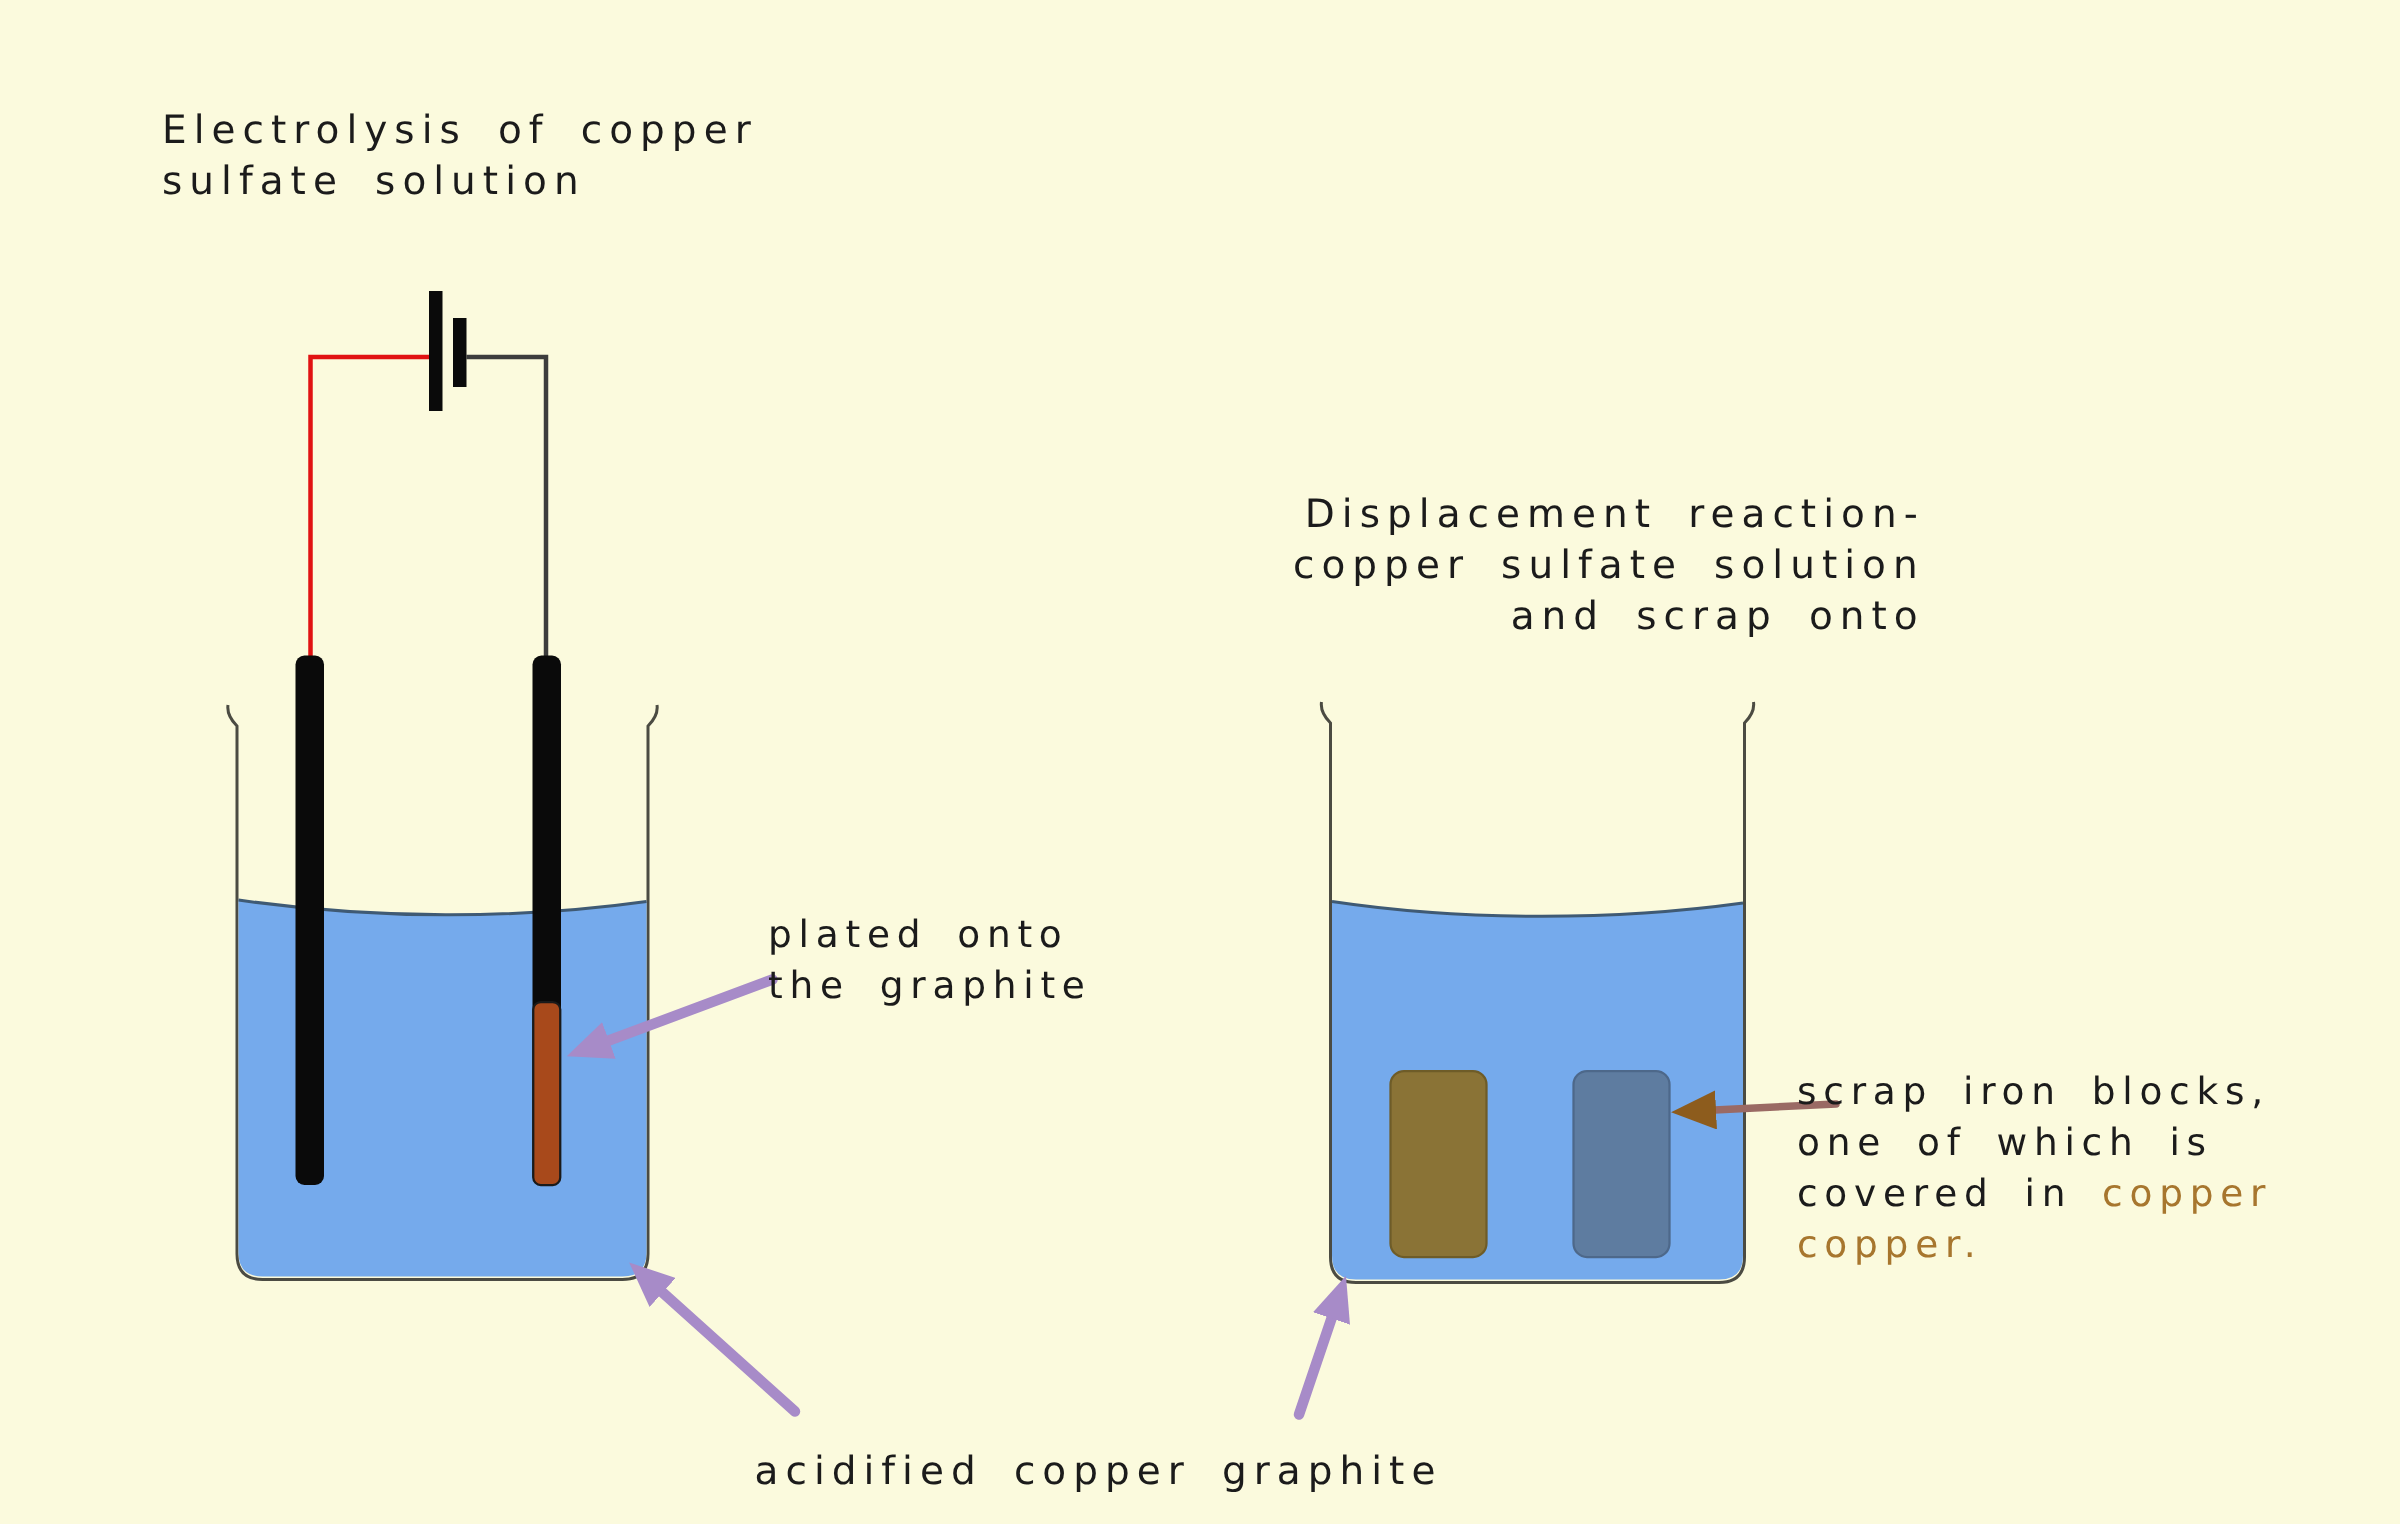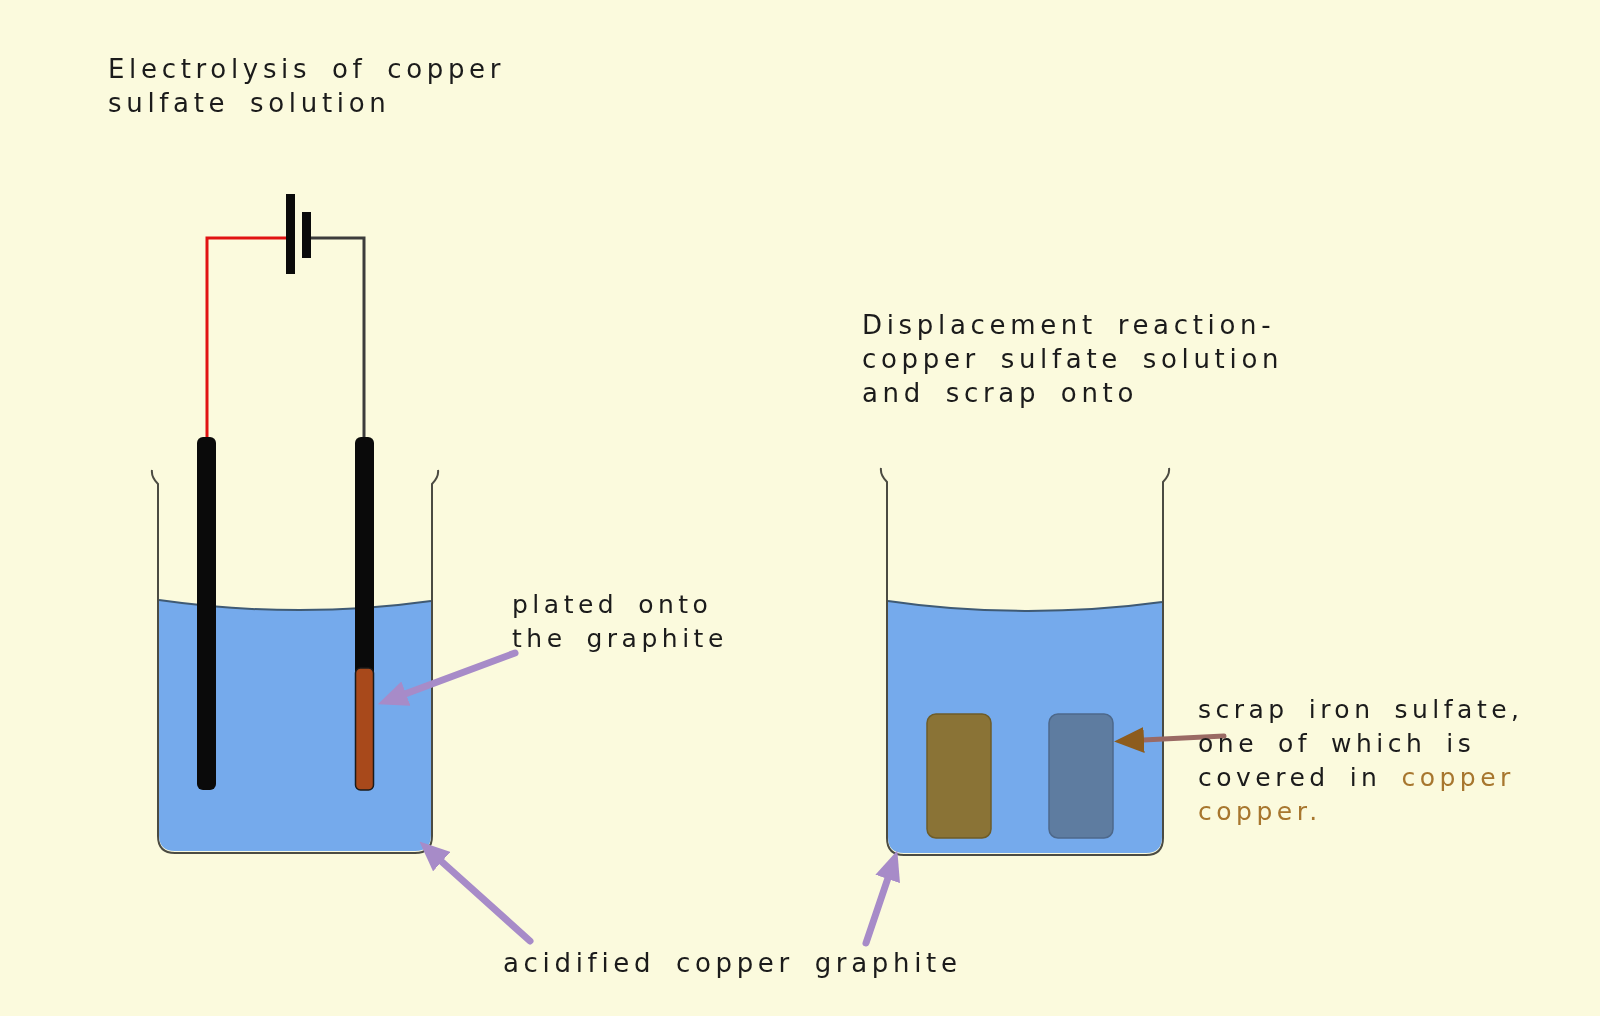--- a/index.html
+++ b/index.html
@@ -15,20 +15,21 @@
     position: absolute;
     left: 0; top: 0;
   }
   .hand {
     position: absolute;
     color: var(--text, #1b1b1b);
     letter-spacing: 0.18em;
     word-spacing: 0.30em;
     line-height: 34px;
     white-space: nowrap;
+    margin-top: 18px;
   }
   .fs26 { font-size: 26px; }
   .fs25 { font-size: 25px; }
   .copper-text { color: var(--copper-text, #A7762E); }
   .line { display: block; }
 </style>
 </head>
 <body>
 
 <div class="canvas">
@@ -74,33 +75,33 @@
     <line x1="530" y1="941" x2="441" y2="861" stroke-width="7" stroke-linecap="round" style="stroke: var(--arrow-purple, #A78BC8);" marker-end="url(#ah-purple)"></line>
     <line x1="866" y1="943" x2="888" y2="878" stroke-width="7" stroke-linecap="round" style="stroke: var(--arrow-purple, #A78BC8);" marker-end="url(#ah-purple)"></line>
     <line x1="1224" y1="736" x2="1143" y2="740" stroke-width="5" stroke-linecap="round" style="stroke: var(--arrow-brown-shaft, #9A6A64);" marker-end="url(#ah-brown)"></line>
   </svg>
 
   <div class="hand fs26" style="left:108px; top:52px;">
     <span class="line">Electrolysis of copper</span>
     <span class="line">sulfate solution</span>
   </div>
 
-  <div class="hand fs26" style="left:862px; top:308px;">
+  <div class="hand fs26" style="left:862px; top:308px;text-align:right;">
     <span class="line">Displacement reaction-</span>
     <span class="line">copper sulfate solution</span>
     <span class="line">and scrap onto</span>
   </div>
 
   <div class="hand fs25" style="left:512px; top:588px;">
     <span class="line">plated onto</span>
     <span class="line">the graphite</span>
   </div>
 
   <div class="hand fs25" style="left:1198px; top:693px;">
-    <span class="line">scrap iron sulfate,</span>
+    <span class="line">scrap iron blocks,</span>
     <span class="line">one of which is</span>
     <span class="line"><span>covered in </span><span class="copper-text">copper</span></span>
     <span class="line copper-text">copper.</span>
   </div>
 
   <div class="hand fs26" style="left:503px; top:946px;">
     <span class="line">acidified copper graphite</span>
   </div>
 
 </div>

